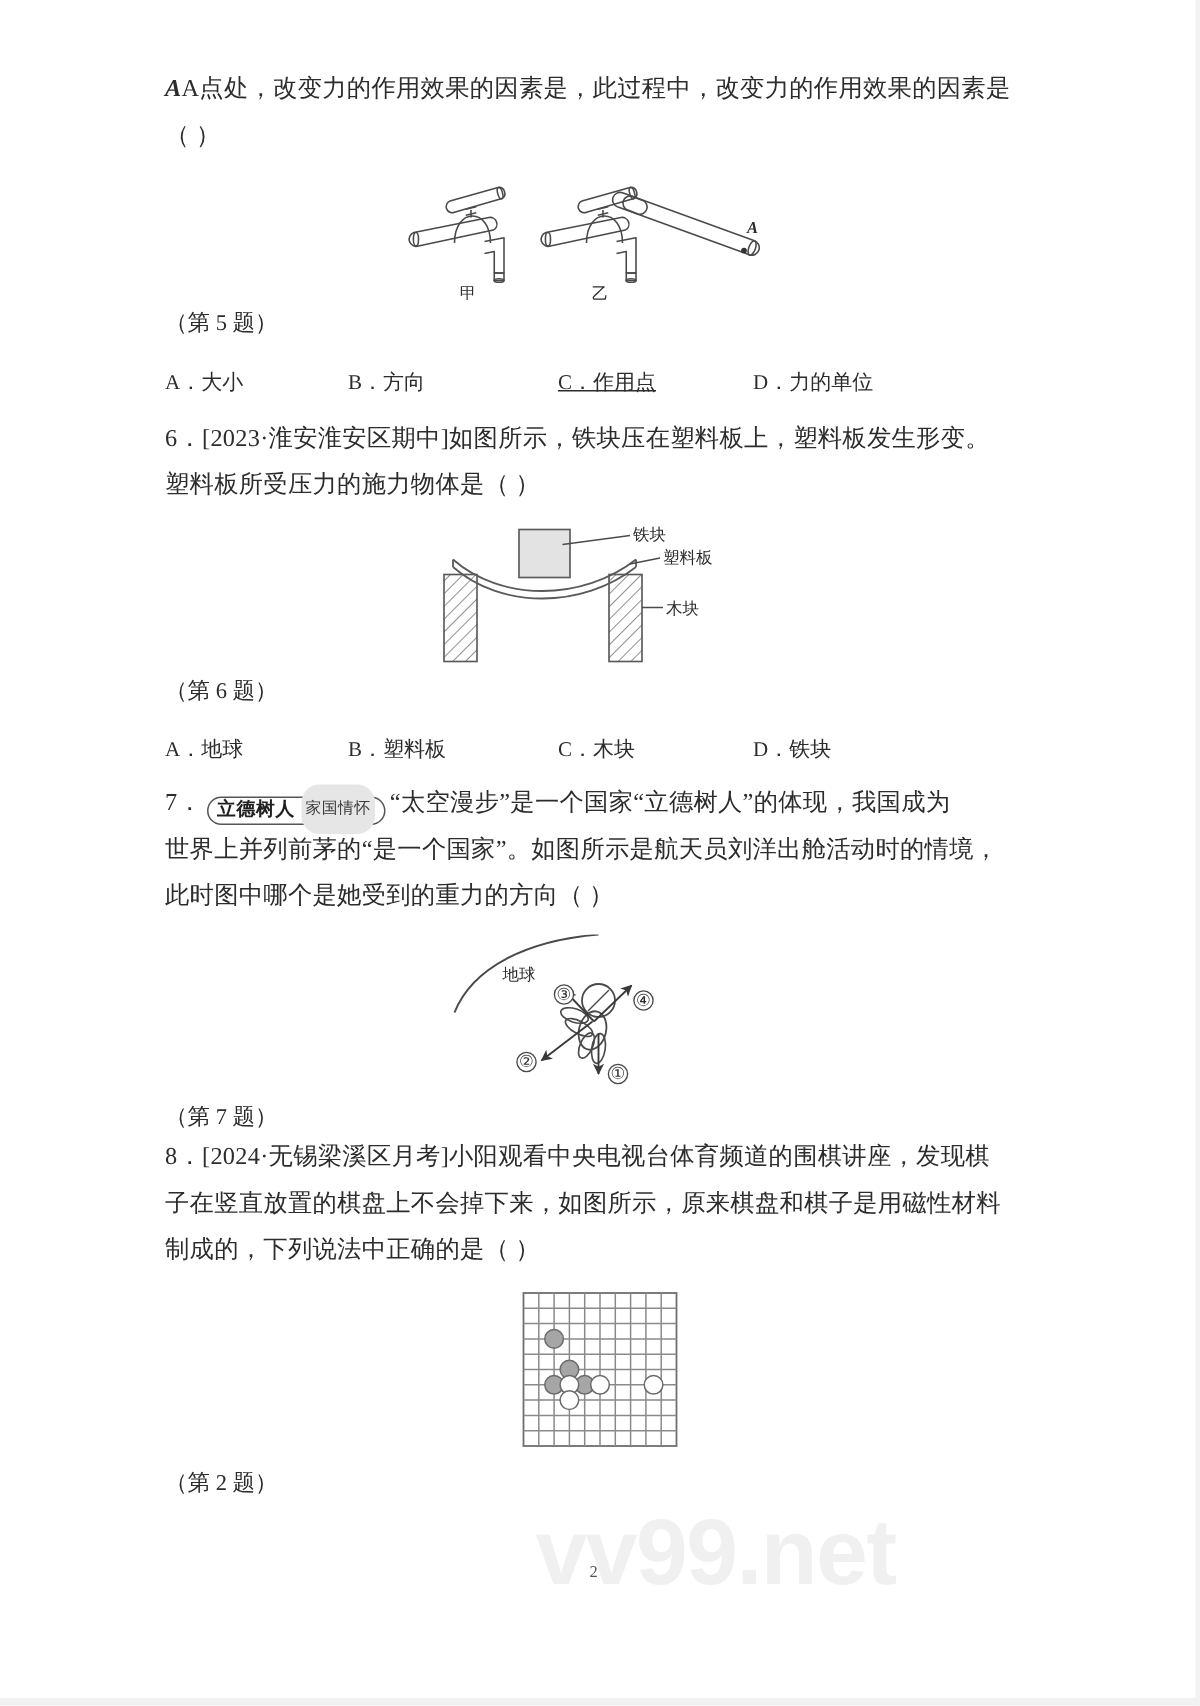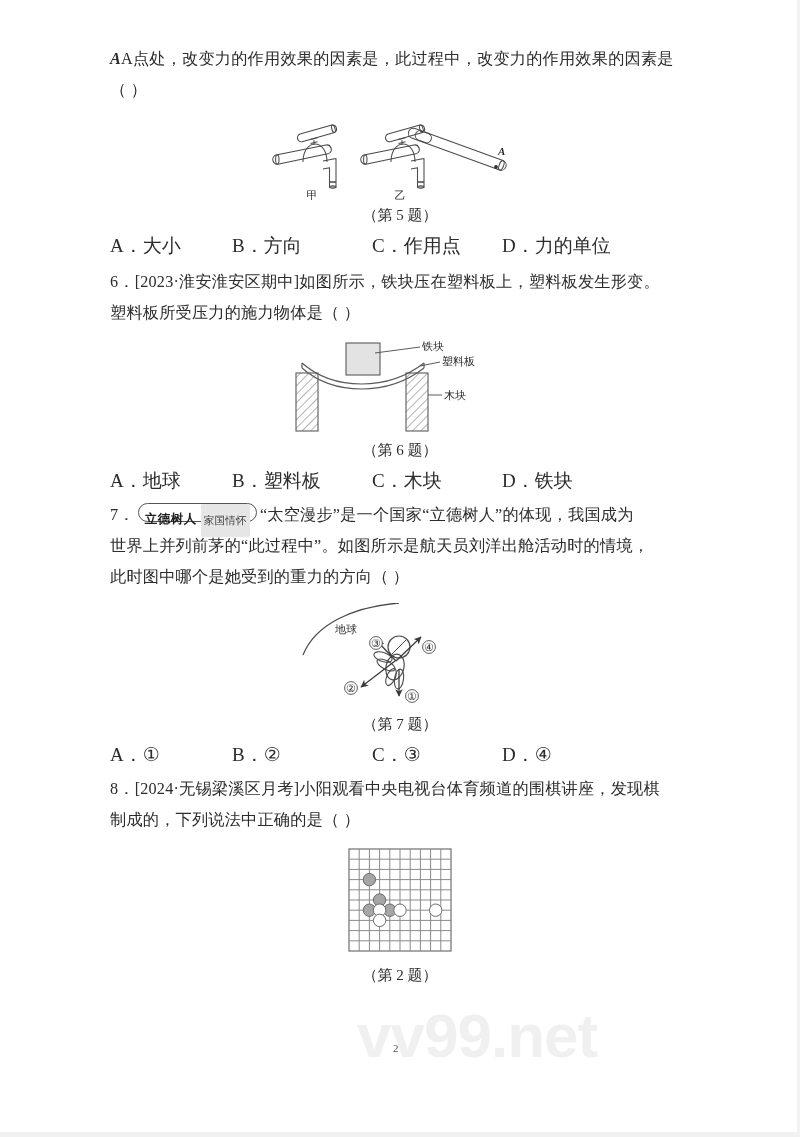--- a/index.html
+++ b/index.html
@@ -56,47 +56,46 @@
   .qline {
     font-size: 16.2px;
     line-height: 31px;
     color: #2c2c2c;
     letter-spacing: 0.2px;
     white-space: nowrap;
   }
   .italic-a { font-style: italic; font-weight: bold; font-family: "Liberation Serif", serif; }
 
   .options {
-    font-size: 19px;
+    font-size: 14px;
     line-height: 30px;
     color: #2c2c2c;
     display: flex;
-    margin-top: 6px;
+    margin-top: 16px;
     margin-bottom: 4px;
     align-items: center;
   }
   .options .opt { white-space: nowrap; }
   .opt-label { font-family: "Liberation Serif", serif; }
 
   .fig-caption {
-    text-align: center;
     font-size: 15px;
     color: #2c2c2c;
     margin-top: 2px;
   }
   .figure-wrap {
     display: flex;
     justify-content: center;
     margin-top: 6px;
   }
 
   
   .badge {
     display: inline-flex;
-    align-items: flex-start;
+    align-items: center;
     border: 1.3px solid #555;
     border-radius: 14px;
     padding: 0px 6px 1px 6px;
     height: 19px;
     vertical-align: -3px;
     margin: 0 3px;
     box-sizing: border-box;
   }
   .badge-main {
     font-size: 12.5px;
@@ -104,21 +103,21 @@
     color: #1f1f1f;
     font-family: "Liberation Serif", serif;
     letter-spacing: 0.5px;
   }
   .badge-sub {
     font-size: 10.5px;
     color: #3a3a3a;
     background: #e6e6e6;
     padding: 1px 3px;
     margin-left: 4px;
-    border-radius: 2px;
+    border-radius: 12px;
     letter-spacing: 0.3px;
   }
 
   .q-num { font-family: "Liberation Serif", serif; }
 
   .block { margin-bottom: 2px; }
   svg { display: block; }
   .lbl { font-size: 11px; fill: #2c2c2c; font-family: "Liberation Serif", serif; }
 </style>
 </head>
@@ -183,21 +182,21 @@
           <text class="lbl" x="228" y="43" style="font-style:italic;font-weight:bold;">A</text>
           <text class="lbl" x="42" y="87" text-anchor="middle">甲</text>
           <text class="lbl" x="130" y="87" text-anchor="middle">乙</text>
         </svg>
       </div>
       <div class="fig-caption" style="margin-top:6px;">（第 5 题）</div>
 
       <div class="options">
         <span class="opt" style="width:122px;"><span class="opt-label">A．</span><span>大小</span></span>
         <span class="opt" style="width:140px;"><span class="opt-label">B．</span><span>方向</span></span>
-        <span class="opt" style="width:130px;"><span class="opt-label">C．</span><span>作用点</span></span>
+        <span class="opt" style="width:130px;text-decoration:underline;"><span class="opt-label">C．</span><span>作用点</span></span>
         <span class="opt"><span class="opt-label">D．</span><span>力的单位</span></span>
       </div>
     </div>
 
     <div class="block" style="margin-top:6px;">
       <div class="qline">
         <span class="q-num">6．</span><span class="q-num">[2023·淮安淮安区期中]</span><span>如图所示，铁块压在塑料板上，塑料板发生形变。</span>
       </div>
       <div class="qline">塑料板所受压力的施力物体是（  ）</div>
 
@@ -237,21 +236,21 @@
       </div>
     </div>
 
     <div class="block" style="margin-top:4px;">
       <div class="qline">
         <span class="q-num">7．</span><span class="badge">
             <span class="badge-main">立德树人</span>
             <span class="badge-sub">家国情怀</span>
           </span><span>“太空漫步”是一个国家“立德树人”的体现，我国成为</span>
       </div>
-      <div class="qline">世界上并列前茅的“此过程中”。如图所示是航天员刘洋出舱活动时的情境，</div>
+      <div class="qline">世界上并列前茅的“是一个国家”。如图所示是航天员刘洋出舱活动时的情境，</div>
       <div class="qline">此时图中哪个是她受到的重力的方向（  ）</div>
 
       <div class="figure-wrap" style="margin-top:10px;">
         <svg width="210" height="112" viewBox="0 0 210 112">
           <defs>
             <marker id="arw" markerWidth="7" markerHeight="7" refX="5.5" refY="3" orient="auto">
               <path d="M0,0 L6,3 L0,6 L1.6,3 Z" fill="#3a3a3a"></path>
             </marker>
           </defs>
 
@@ -291,32 +290,27 @@
             <text class="lbl" x="81" y="43.6" text-anchor="middle">③</text>
           </g>
           <g font-size="10">
             <circle cx="134" cy="44" r="6.4" fill="#fff" stroke="#4a4a4a" stroke-width="0.9"></circle>
             <text class="lbl" x="134" y="47.6" text-anchor="middle">④</text>
           </g>
         </svg>
       </div>
       <div class="fig-caption" style="margin-top:0px;">（第 7 题）</div>
 
-      <div class="options">
-        <span class="opt" style="width:122px;"><span class="opt-label">A．</span><span>①</span></span>
-        <span class="opt" style="width:140px;"><span class="opt-label">B．</span><span>②</span></span>
-        <span class="opt" style="width:130px;"><span class="opt-label">C．</span><span>③</span></span>
-        <span class="opt"><span class="opt-label">D．</span><span>④</span></span>
-      </div>
     </div>
 
     <div class="block" style="margin-top:2px;">
       <div class="qline">
         <span class="q-num">8．</span><span class="q-num">[2024·无锡梁溪区月考]</span><span>小阳观看中央电视台体育频道的围棋讲座，发现棋</span>
       </div>
+      <div class="qline">子在竖直放置的棋盘上不会掉下来，如图所示，原来棋盘和棋子是用磁性材料</div>
       <div class="qline">制成的，下列说法中正确的是（  ）</div>
 
       <div class="figure-wrap" style="margin-top:8px;">
         <svg width="112" height="112" viewBox="0 0 112 112">
           <rect x="5" y="5" width="102" height="102" fill="#ffffff" stroke="#6e6e6e" stroke-width="1.2"></rect>
           <g stroke="#8a8a8a" stroke-width="1">
             <line x1="5" y1="15.2" x2="107" y2="15.2"></line>
             <line x1="5" y1="25.4" x2="107" y2="25.4"></line>
             <line x1="5" y1="35.6" x2="107" y2="35.6"></line>
             <line x1="5" y1="45.8" x2="107" y2="45.8"></line>

